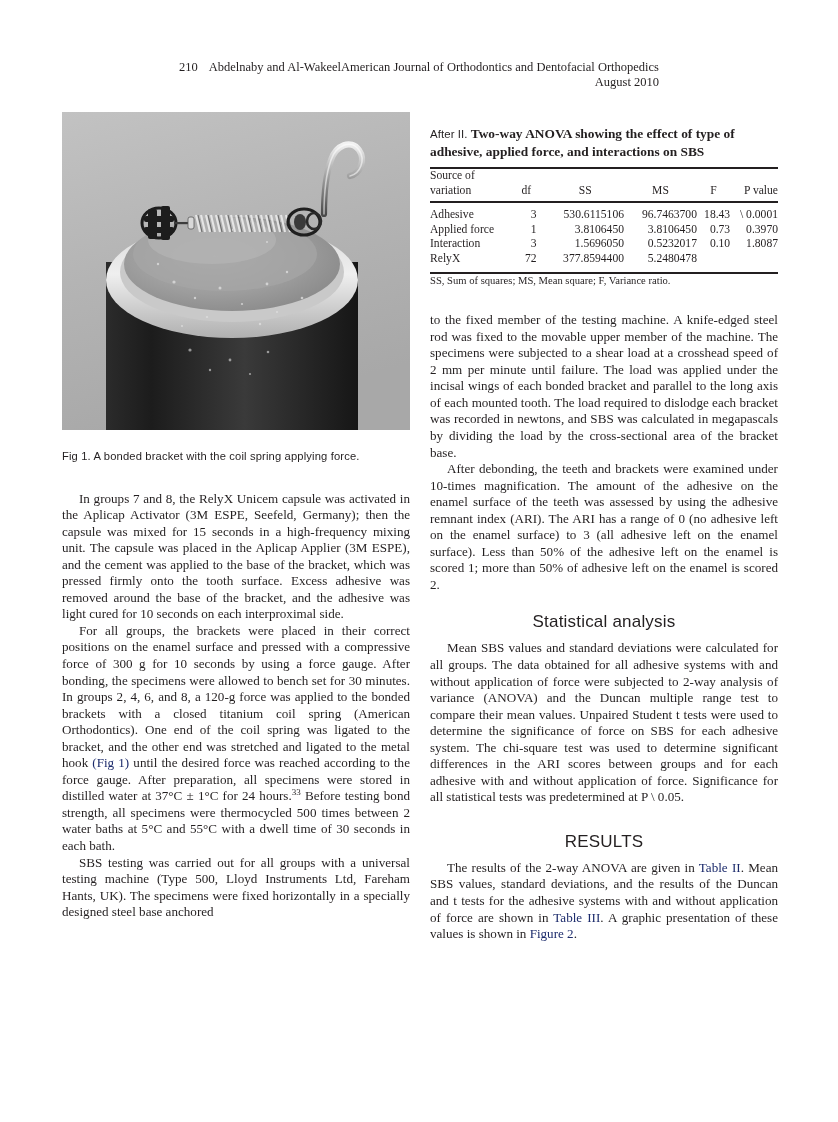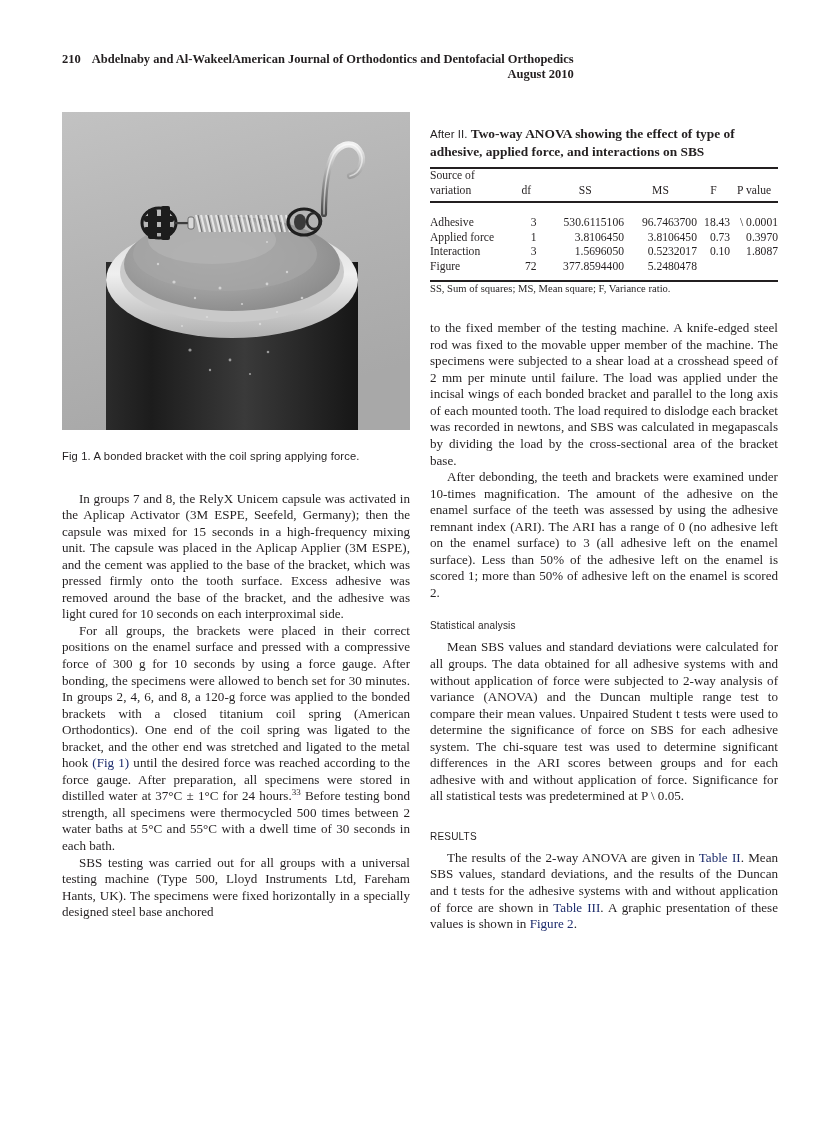--- a/index.html
+++ b/index.html
@@ -20,26 +20,25 @@
     position: absolute;
     left: 0; top: 0;
     width: 838px;
     height: 1122px;
   }
 
   
   .runhead {
     position: absolute;
     left: 62px;
-    top: 52px;
+    top: 60px;
     width: 714px;
     display: flex;
-    justify-content: flex-start;
+    justify-content: center;
     align-items: flex-start;
-    font-weight: bold;
   }
   .runhead-left {
     font-family: "Liberation Serif", serif;
     font-size: 12.5px;
     line-height: 15px;
     white-space: nowrap;
   }
   .runhead-left .pageno {
     margin-right: 11px;
   }
@@ -94,24 +93,25 @@
     -webkit-hyphens: none;
     hyphens: none;
   }
   p.body.first-after-fig { margin-top: 26px; }
   .xref { color: #1b2a6b; }
   sup { font-size: 9px; vertical-align: super; line-height: 0; }
 
   h3.sec {
     margin: 0;
     font-family: "Liberation Sans", sans-serif;
-    font-size: 10px;
+    font-size: 17px;
     font-weight: 400;
     color: #231f20;
     letter-spacing: 0.2px;
+    text-align: center;
   }
   h3.sec.statistical { margin-top: 19px; margin-bottom: 8px; }
   h3.sec.results { margin-top: 26px; margin-bottom: 8px; }
 
   
   .table-caption {
     font-family: "Liberation Serif", serif;
     font-size: 13.4px;
     font-weight: bold;
     line-height: 17px;
@@ -144,22 +144,22 @@
   .anova .c-src  { text-align: left;  width: 86px; margin-top: 32px; }
   .anova .c-df   { text-align: right; width: 38px; padding-right: 10px;}
   .anova .c-ss   { text-align: right; width: 84px; }
   .anova .c-ms   { text-align: right; width: 80px; }
   .anova .c-f    { text-align: right; width: 36px; }
   .anova .c-p    { text-align: right; width: 54px; }
   .anova thead .c-df { text-align: center; padding-right: 0; margin-top: 14px; }
   .anova thead .c-ss { text-align: center; }
   .anova thead .c-ms { text-align: center; }
   .anova thead .c-f  { text-align: center; }
-  .anova thead .c-p  { text-align: center; }
-  .anova tbody tr:first-child td { padding-top: 13px; }
+  .anova thead .c-p  { }
+  .anova tbody tr:first-child td { padding-top: 5px; }
   .anova tbody tr:last-child  td { padding-bottom: 5px; }
   .hdr-src-line1 { display: block; }
   .tbl-foot {
     font-family: "Liberation Serif", serif;
     font-size: 10.6px;
     line-height: 14px;
     padding-top: 5px;
   }
 </style>
 </head>
@@ -333,21 +333,21 @@
         </tr>
         <tr>
           <td class="c-src">Interaction</td>
           <td class="c-df">3</td>
           <td class="c-ss">1.5696050</td>
           <td class="c-ms">0.5232017</td>
           <td class="c-f">0.10</td>
           <td class="c-p">1.8087</td>
         </tr>
         <tr>
-          <td class="c-src">Figure</td>
+          <td class="c-src">RelyX</td>
           <td class="c-df">72</td>
           <td class="c-ss">377.8594400</td>
           <td class="c-ms">5.2480478</td>
           <td class="c-f"></td>
           <td class="c-p"></td>
         </tr>
       </tbody>
       <tfoot>
         <tr class="rule-bot">
           <td class="tbl-foot" colspan="6">SS, Sum of squares; MS, Mean square; F, Variance ratio.</td>

